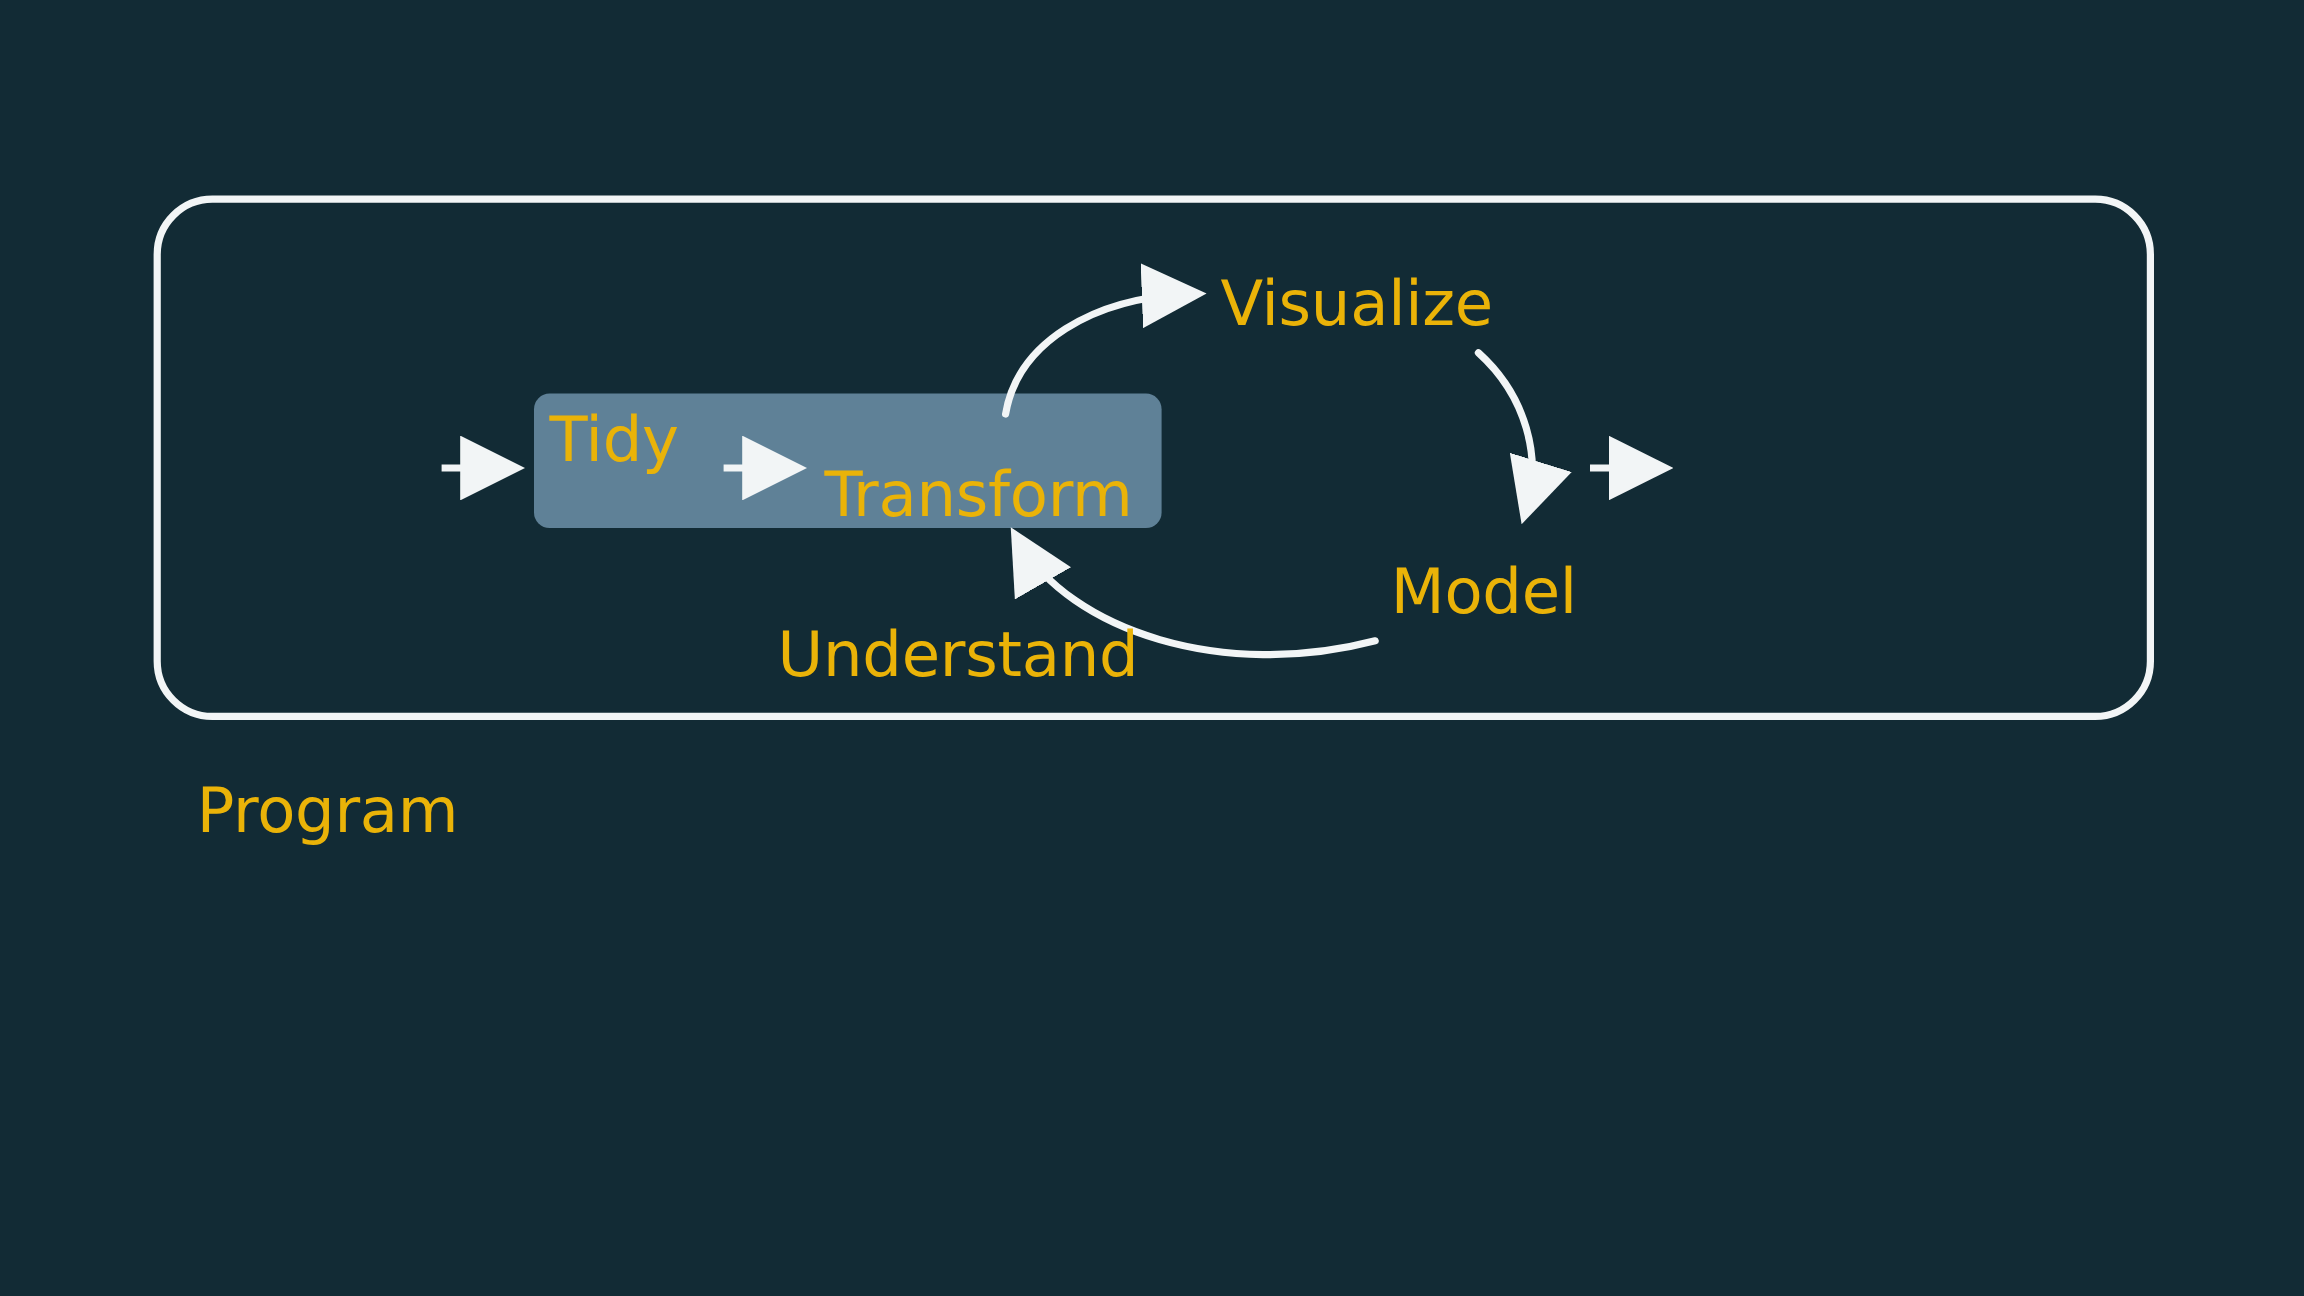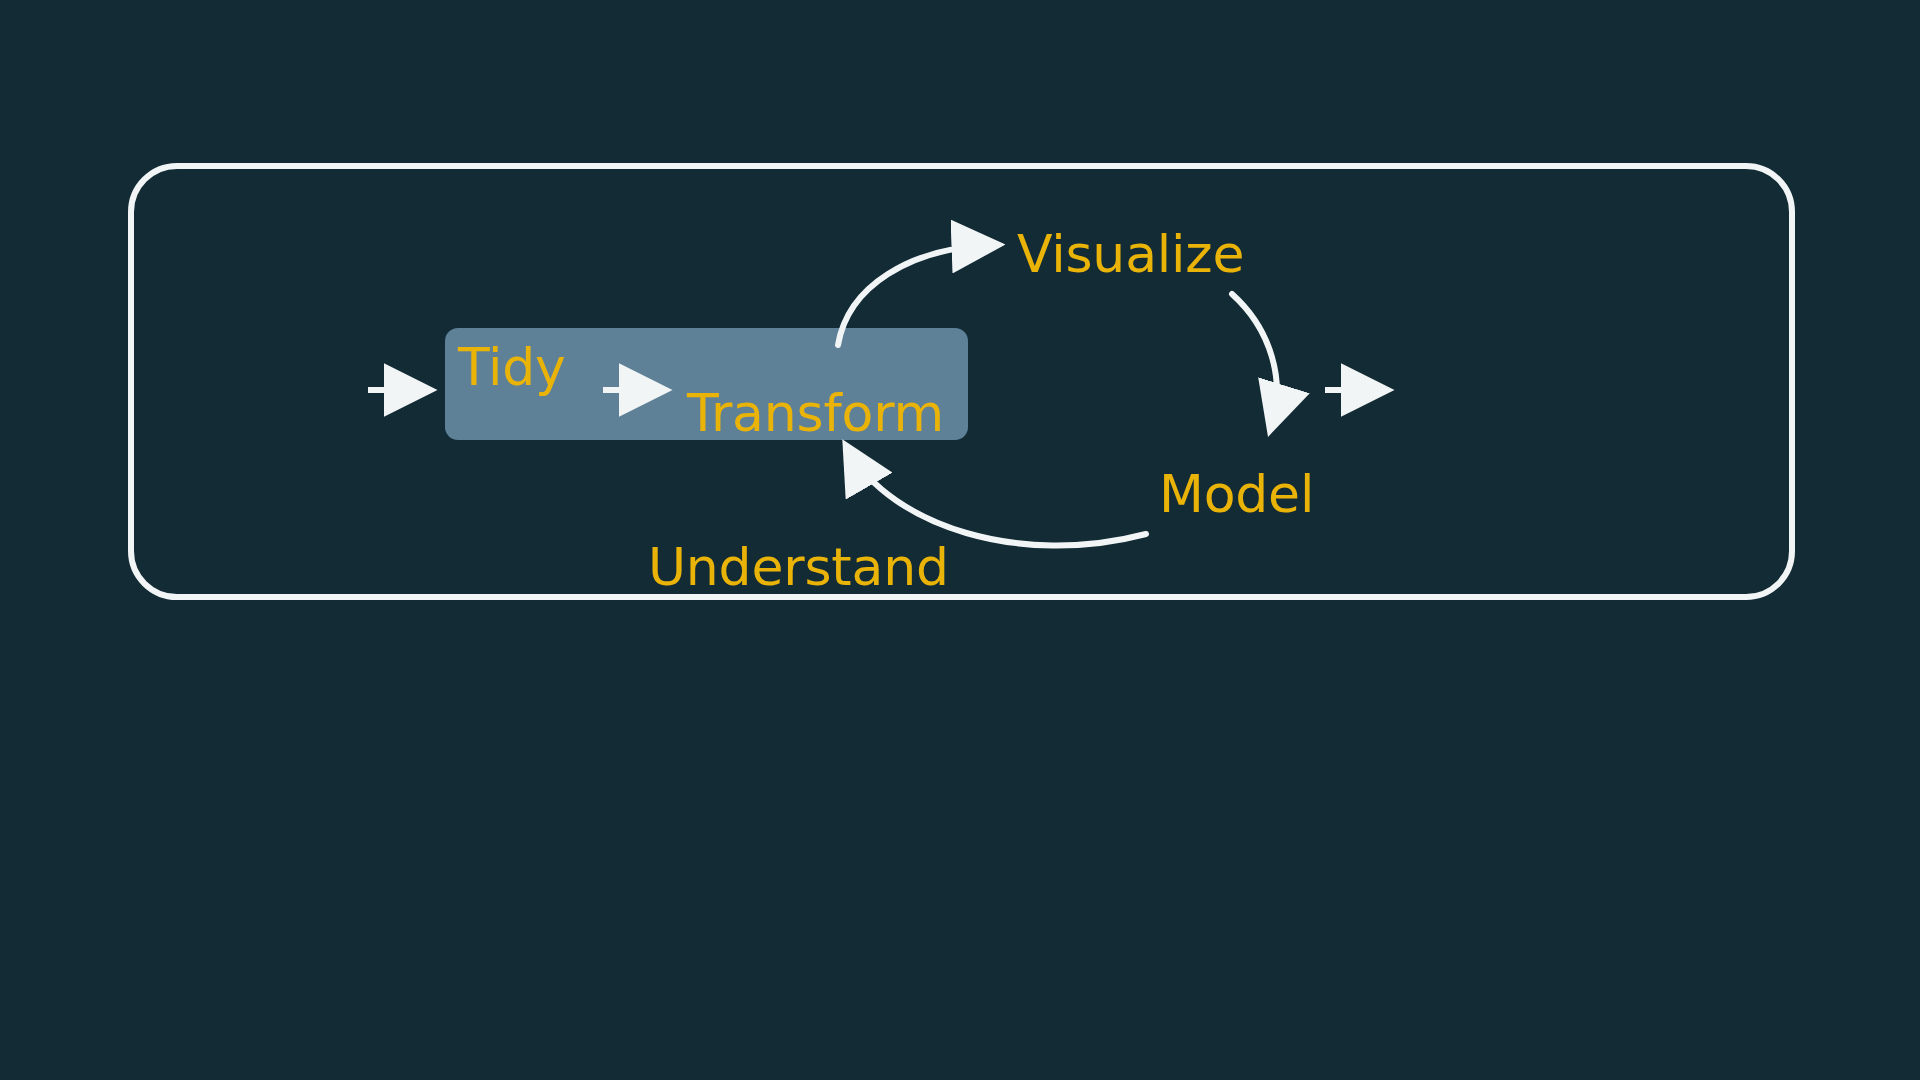--- a/index.html
+++ b/index.html
@@ -34,21 +34,21 @@
     line-height: 1;
     white-space: nowrap;
     letter-spacing: -0.2px;
   }
   .label-import      { left: 164px;  top: 363px; }
   .label-tidy        { left: 458px;  top: 341px; }
   .label-transform   { left: 687px;  top: 363px; margin-top: 24px; }
   .label-visualize   { left: 1017px; top: 228px; }
   .label-model       { left: 1159px; top: 468px; }
   .label-communicate { left: 1402px; top: 363px; }
-  .label-understand  { left: 648px;  top: 541px; text-align: right; }
+  .label-understand  { left: 648px;  top: 520px; text-align: right; }
   .label-program     { left: 164px;  top: 650px; }
 </style>
 </head>
 <body>
 
 <div id="canvas">
 
   <svg class="diagram-svg" viewBox="0 0 1920 1080">
     <defs>
       <marker id="arrow-head" viewBox="0 0 12 12" refX="9" refY="6" markerWidth="9" markerHeight="9" orient="auto-start-reverse">
@@ -78,14 +78,15 @@
 
   <span class="node-label label-transform">Transform</span>
 
   <span class="node-label label-visualize">Visualize</span>
 
   <span class="node-label label-model">Model</span>
 
 
   <span class="node-label label-understand">Understand</span>
 
+  <span class="node-label label-program">Program</span>
 
 </div>
 
 </body></html>

